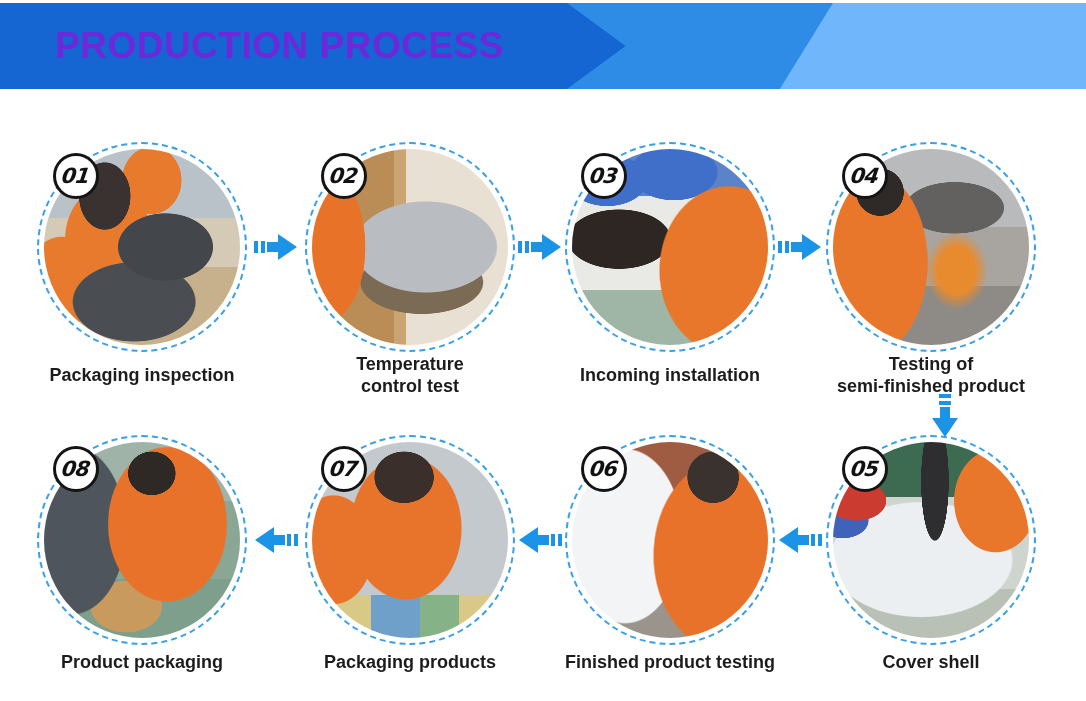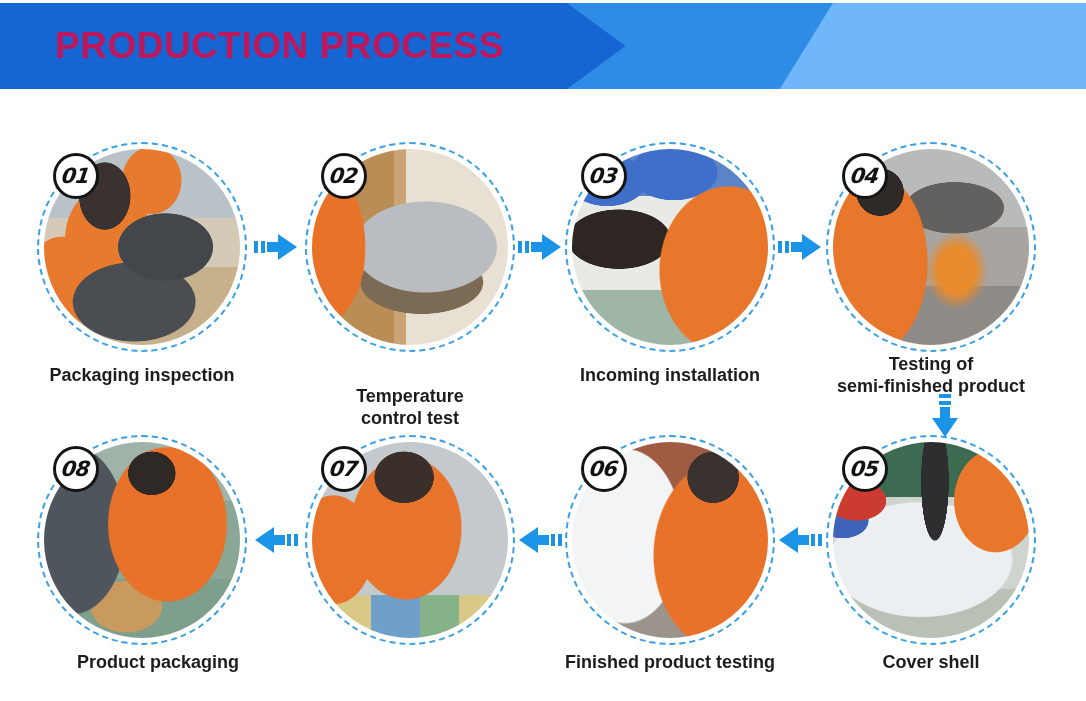--- a/index.html
+++ b/index.html
@@ -7,21 +7,21 @@
   .page{position:relative;width:1086px;height:701px;background:#ffffff;overflow:hidden;}
 
   
   .banner{position:absolute;left:0;top:3px;width:1086px;height:86px;}
   .banner .layer{position:absolute;inset:0;}
   .banner .light{background:#6fb6fb;}
   .banner .mid{background:#2e8be6;clip-path:polygon(0 0,76.7% 0,71.8% 100%,0 100%);}
   .banner .dark{background:#1565d2;clip-path:polygon(0 0,52.2% 0,57.6% 50%,52.2% 100%,0 100%);}
   .banner .title{
     position:absolute;left:55px;top:0;height:86px;line-height:86px;
-    color:#be185d;font-size:37px;font-weight:700;letter-spacing:.5px;white-space:nowrap;
+    color:#6d28d9;font-size:37px;font-weight:700;letter-spacing:.5px;white-space:nowrap;
   }
 
   
   .step{position:absolute;width:210px;height:210px;}
   .ring{
     position:absolute;inset:0;border:2px dashed #3aa0e6;border-radius:50%;
     display:flex;align-items:center;justify-content:center;box-sizing:border-box;
   }
   .photo{width:196px;height:196px;border-radius:50%;overflow:hidden;}
   .badge{
@@ -175,29 +175,30 @@
   <div class="step" style="left:37px;top:435px;">
     <div class="ring">
       <div class="photo ph8"></div>
     </div>
     <div class="badge">
         <span>08</span>
       </div>
   </div>
 
   <div class="caption cap-row1" style="left:7px;">Packaging inspection</div>
-  <div class="caption cap-row1" style="left:275px;margin-top:32px;">Temperature
+  <div class="caption cap-row1" style="left:275px;">Temperature
 control test</div>
   <div class="caption cap-row1" style="left:535px;">Incoming installation</div>
   <div class="caption cap-row1" style="left:796px;">Testing of
 semi-finished product</div>
 
   <div class="caption cap-row2" style="left:796px;">Cover shell</div>
   <div class="caption cap-row2" style="left:535px;">Finished product testing</div>
-  <div class="caption cap-row2" style="left:23px;">Product packaging</div>
+  <div class="caption cap-row2" style="left:275px;">Packaging products</div>
+  <div class="caption cap-row2" style="left:7px;">Product packaging</div>
 
   <div class="arrow" style="left:254px;top:232px;">
     <svg width="44" height="30" viewBox="0 0 44 30">
         <g fill="#1b93e6">
           <rect x="0" y="9" width="4" height="12"></rect>
           <rect x="7" y="9" width="4" height="12"></rect>
           <rect x="13" y="10" width="12" height="10"></rect>
           <polygon points="24,2 43,15 24,28"></polygon>
         </g>
       </svg>

